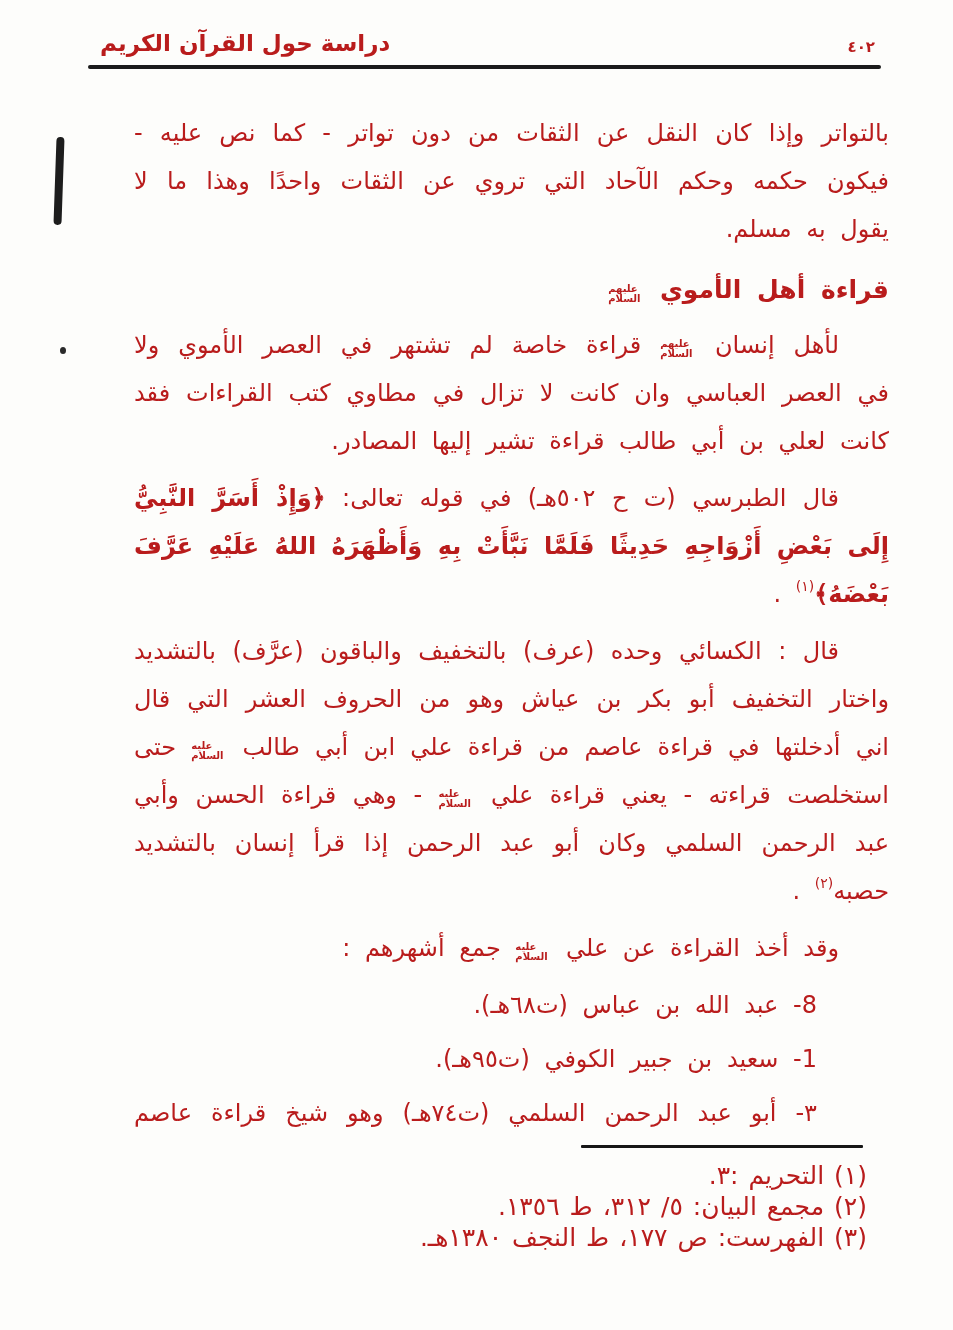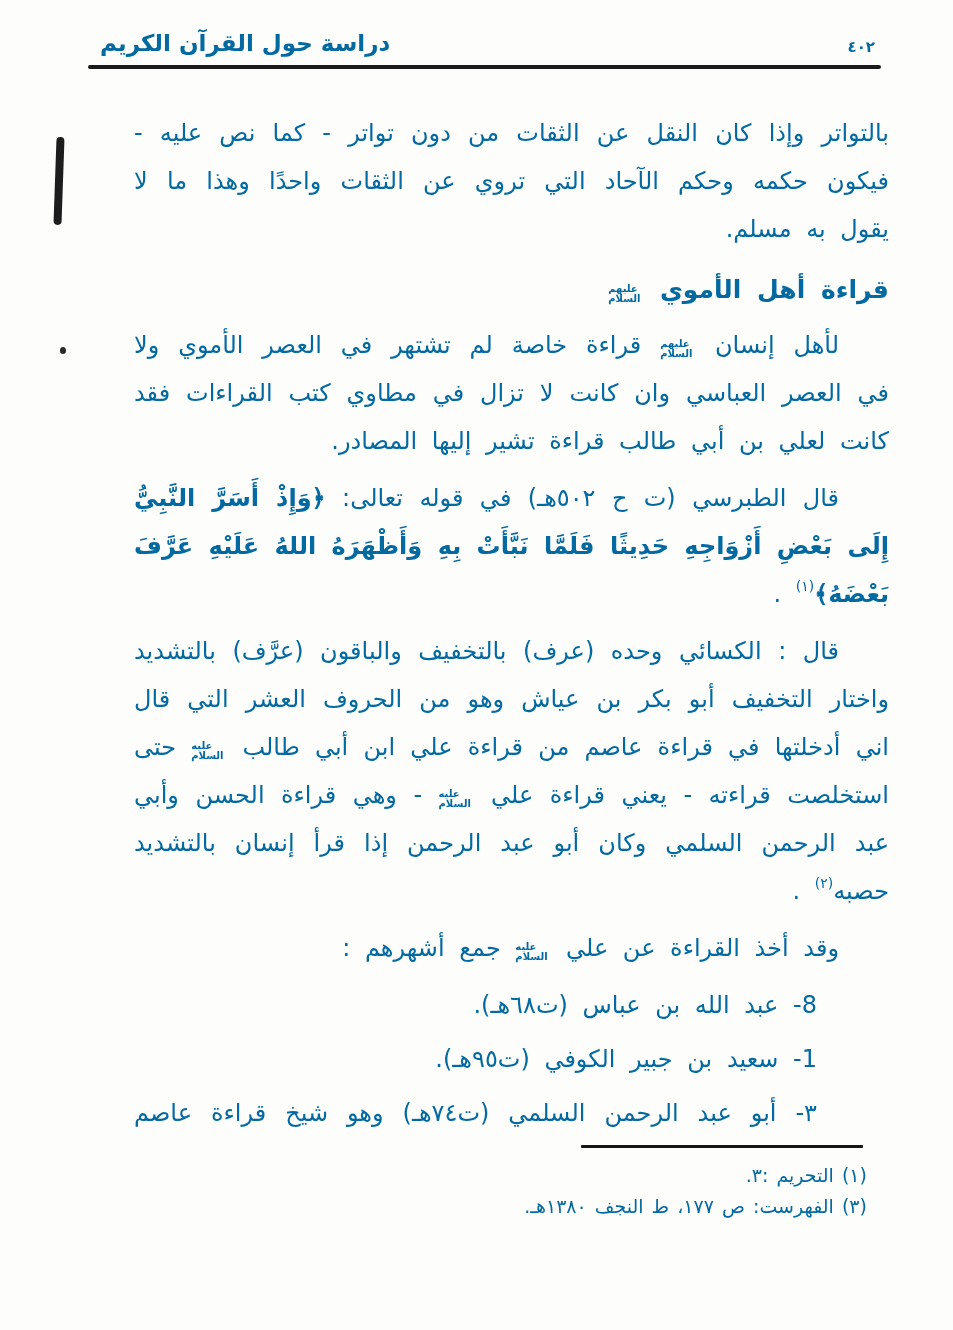--- a/index.html
+++ b/index.html
@@ -1,20 +1,20 @@
 <!DOCTYPE html>
 <html lang="ar"><head>
 <meta charset="utf-8">
 <style>
   html,body{margin:0;padding:0;background:#ffffff;}
   .page{
     position:relative;
     width:953px;height:1330px;
     background:#fdfdfb;
-    color:#0369a1;
+    color:#b91c1c;
     font-family:"DejaVu Sans",sans-serif;
     direction:rtl;
     overflow:hidden;
     box-sizing:border-box;
   }
   
   .runhead{
     display:flex;
     direction:ltr;
     justify-content:space-between;
@@ -70,21 +70,21 @@
   
   footer{padding:0 72px 0 86px;}
   .fn-rule{
     height:3px;background:#161616;
     width:282px;
     margin:4px 18px 12px auto; 
     margin-right:18px;margin-left:auto;
     border-radius:1px;
   }
   .footnote{
-    font-size:19px;
+    font-size:25px;
     line-height:31px;
     text-align:right;
     padding-right:14px;
     word-spacing:2px;
   }
   
   .scan-streak{
     position:absolute;
     left:55px;top:137px;width:8px;height:88px;
     background:#1d1d1d;border-radius:4px;
@@ -119,17 +119,18 @@
       <p class="paragraph indent"><span class="text">وقد أخذ القراءة عن علي </span><span class="honorific">عليه السلام</span><span class="text"> جمع أشهرهم :</span></p>
       <p class="list-item"><span class="text">8- عبد الله بن عباس (ت٦٨هـ).</span></p>
       <p class="list-item"><span class="text">1- سعيد بن جبير الكوفي (ت٩٥هـ).</span></p>
       <p class="list-item"><span class="text">٣- أبو عبد الرحمن السلمي (ت٧٤هـ) وهو شيخ قراءة عاصم -المشهورة اليوم- وقد ألف في قراءة علي ابن أبي طالب بعنوان (قراءة أمير المؤمنين) جمع منهم :</span></p>
     </main>
 
   <footer>
     <div class="fn-rule"></div>
     <div id="footnotes">
         <div class="footnote">(١) التحريم :٣.</div>
+        <div class="footnote">(٢) مجمع البيان: ٥/ ٣١٢، ط ١٣٥٦.</div>
         <div class="footnote">(٣) الفهرست: ص ١٧٧، ط النجف ١٣٨٠هـ.</div>
       </div>
   </footer>
 
 </div>
 
 </body></html>

